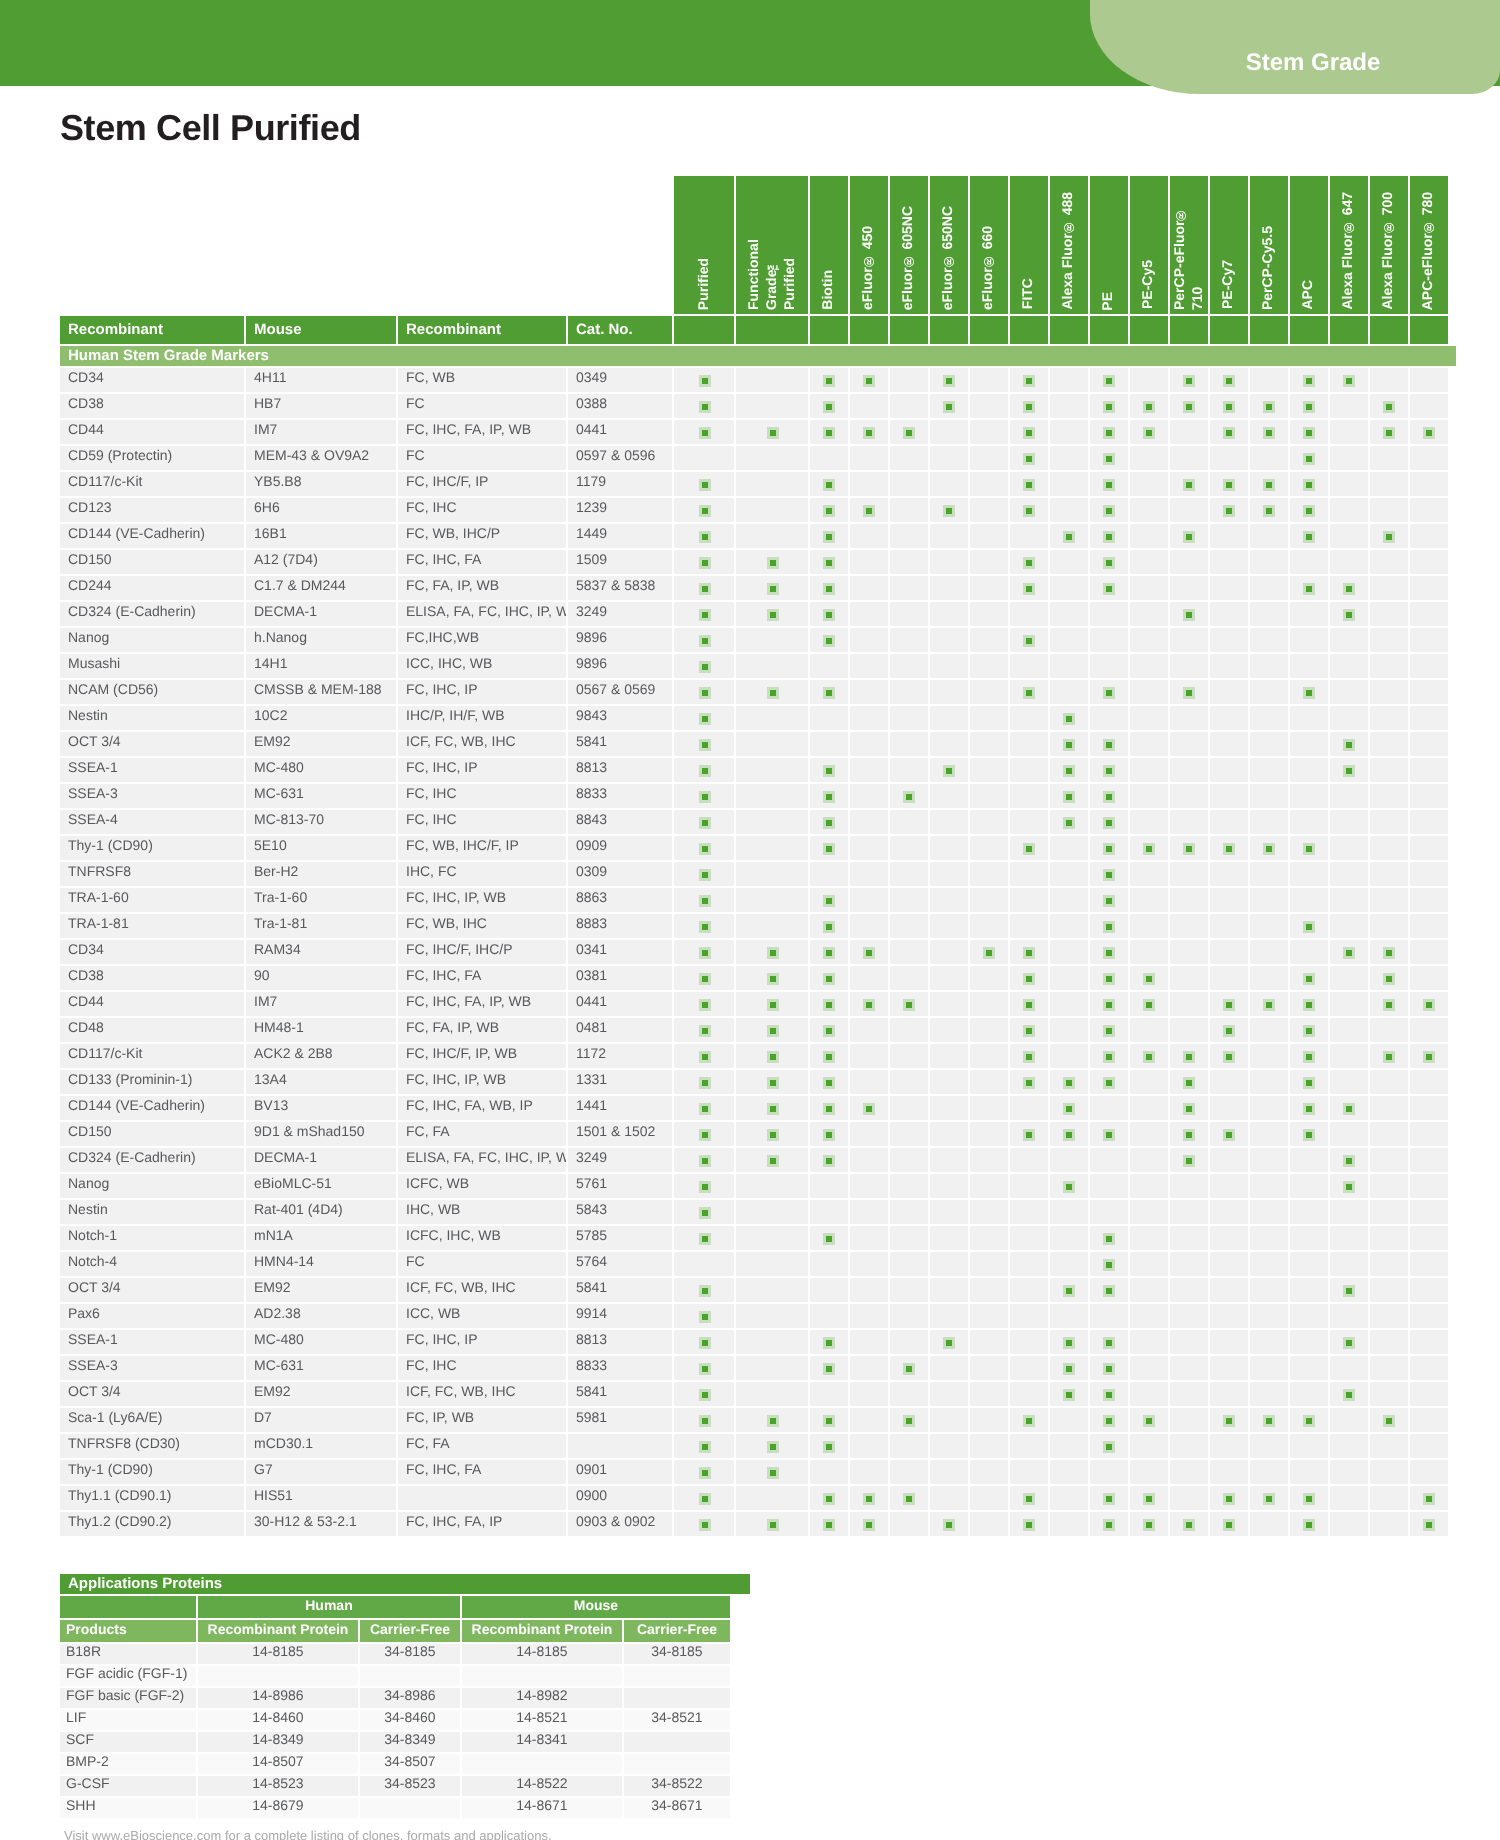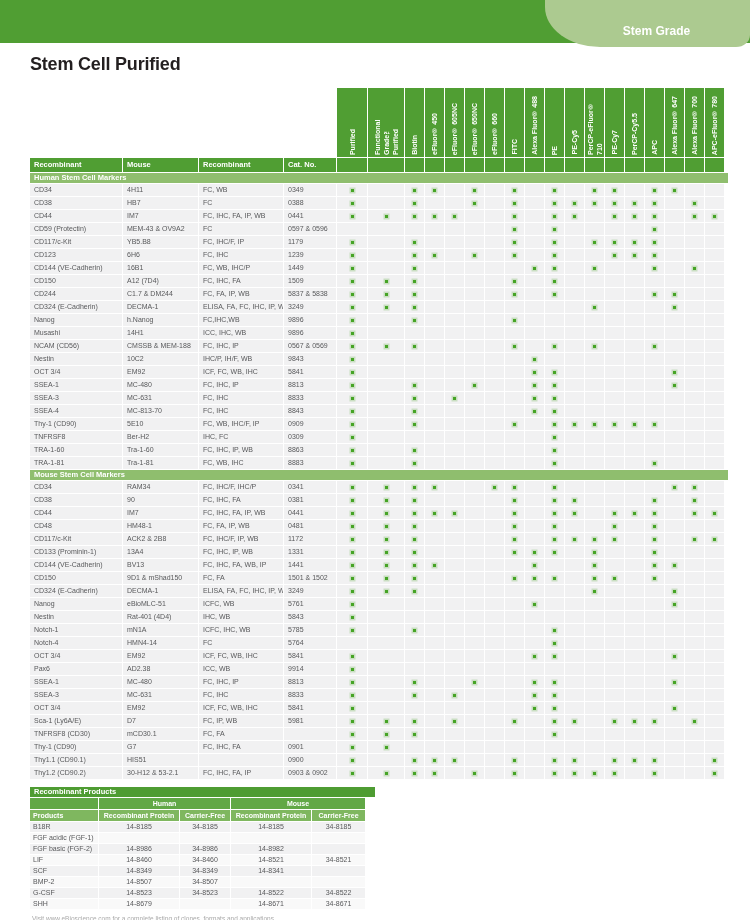--- a/index.html
+++ b/index.html
@@ -151,21 +151,21 @@
       <div class="cell" style="width: 19px;"></div>
       <div class="cell" style="width: 19px;"></div>
       <div class="cell" style="width: 19px;"></div>
       <div class="cell" style="width: 19px;"></div>
       <div class="cell" style="width: 19px;"></div>
       <div class="cell" style="width: 19px;"></div>
       <div class="cell" style="width: 19px;"></div>
       <div class="cell" style="width: 19px;"></div>
     </div>
   <div id="table-body">
-      <div class="secbar">Human Stem Cell Markers</div>
+      <div class="secbar">Human Stem Grade Markers</div>
       <div class="row">
         <div class="cell txt" style="width: 92px;">CD34</div>
         <div class="cell txt" style="width: 75px;">4H11</div>
         <div class="cell txt" style="width: 84px;">FC, WB</div>
         <div class="cell txt" style="width: 52px;">0349</div>
         <div class="cell dotcell" style="width: 30px;">
           <span class="dot"></span>
         </div>
         <div class="cell dotcell" style="width: 36px;"></div>
         <div class="cell dotcell" style="width: 19px;">
@@ -936,21 +936,20 @@
         <div class="cell dotcell" style="width: 19px;"></div>
         <div class="cell dotcell" style="width: 19px;"></div>
         <div class="cell dotcell" style="width: 19px;"></div>
         <div class="cell dotcell" style="width: 19px;">
           <span class="dot"></span>
         </div>
         <div class="cell dotcell" style="width: 19px;"></div>
         <div class="cell dotcell" style="width: 19px;"></div>
         <div class="cell dotcell" style="width: 19px;"></div>
       </div>
-      <div class="secbar">Mouse Stem Cell Markers</div>
       <div class="row">
         <div class="cell txt" style="width: 92px;">CD34</div>
         <div class="cell txt" style="width: 75px;">RAM34</div>
         <div class="cell txt" style="width: 84px;">FC, IHC/F, IHC/P</div>
         <div class="cell txt" style="width: 52px;">0341</div>
         <div class="cell dotcell" style="width: 30px;">
           <span class="dot"></span>
         </div>
         <div class="cell dotcell" style="width: 36px;">
           <span class="dot"></span>
@@ -1785,21 +1784,21 @@
         <div class="cell dotcell" style="width: 19px;"></div>
         <div class="cell dotcell" style="width: 19px;"></div>
         <div class="cell dotcell" style="width: 19px;">
           <span class="dot"></span>
         </div>
       </div>
     </div>
 </div>
 
 <div class="rtbl">
-  <div class="bar">Recombinant Products</div>
+  <div class="bar">Applications Proteins</div>
   <div class="rrow grp">
       <div class="rcell blank" style="width: 68px;"></div>
       <div class="rcell" style="width: 131px;">Human</div>
       <div class="rcell" style="width: 134px;">Mouse</div>
     </div>
   <div class="rrow rhdr">
       <div class="rcell left" style="width: 68px;">Products</div>
       <div class="rcell" style="width: 80px;">Recombinant Protein</div>
       <div class="rcell" style="width: 50px;">Carrier-Free</div>
       <div class="rcell" style="width: 80px;">Recombinant Protein</div>

